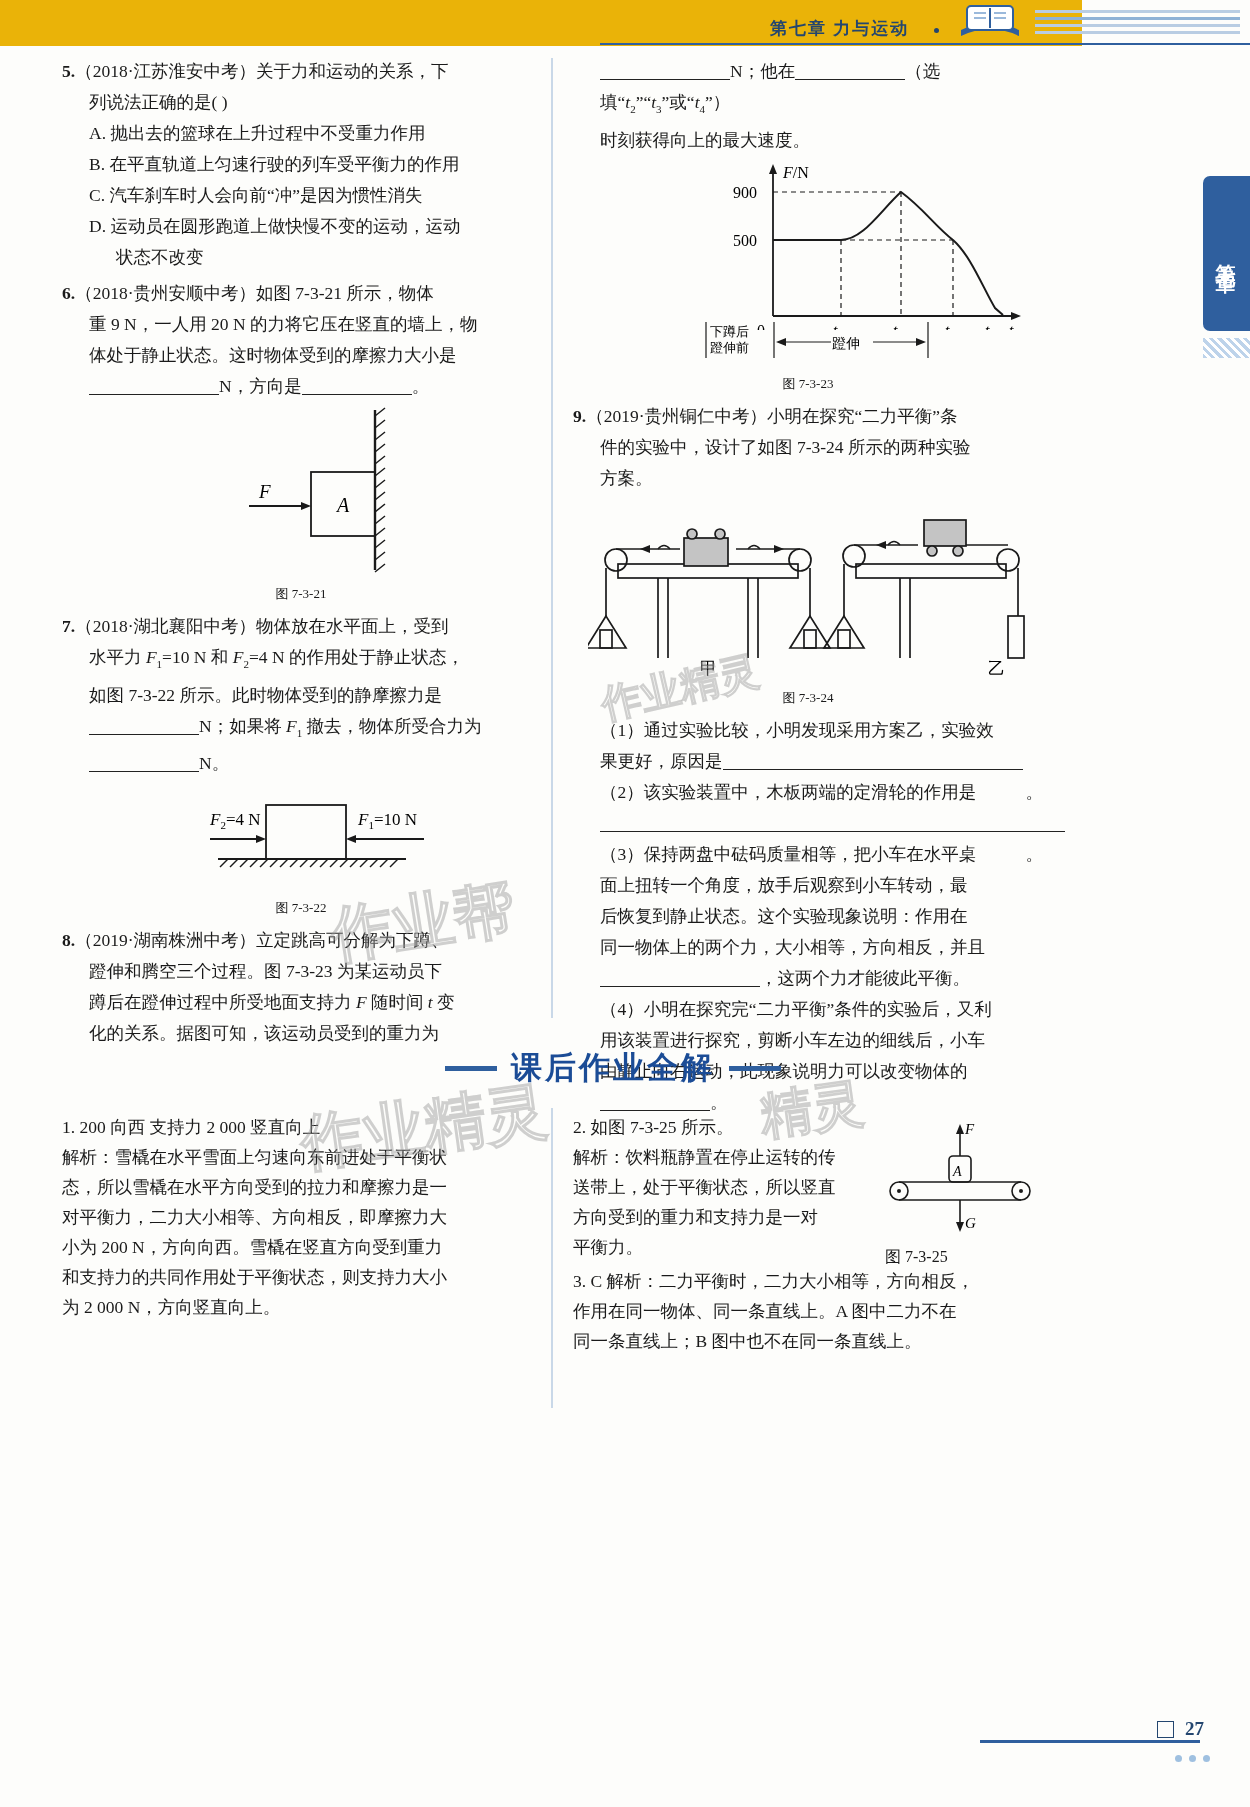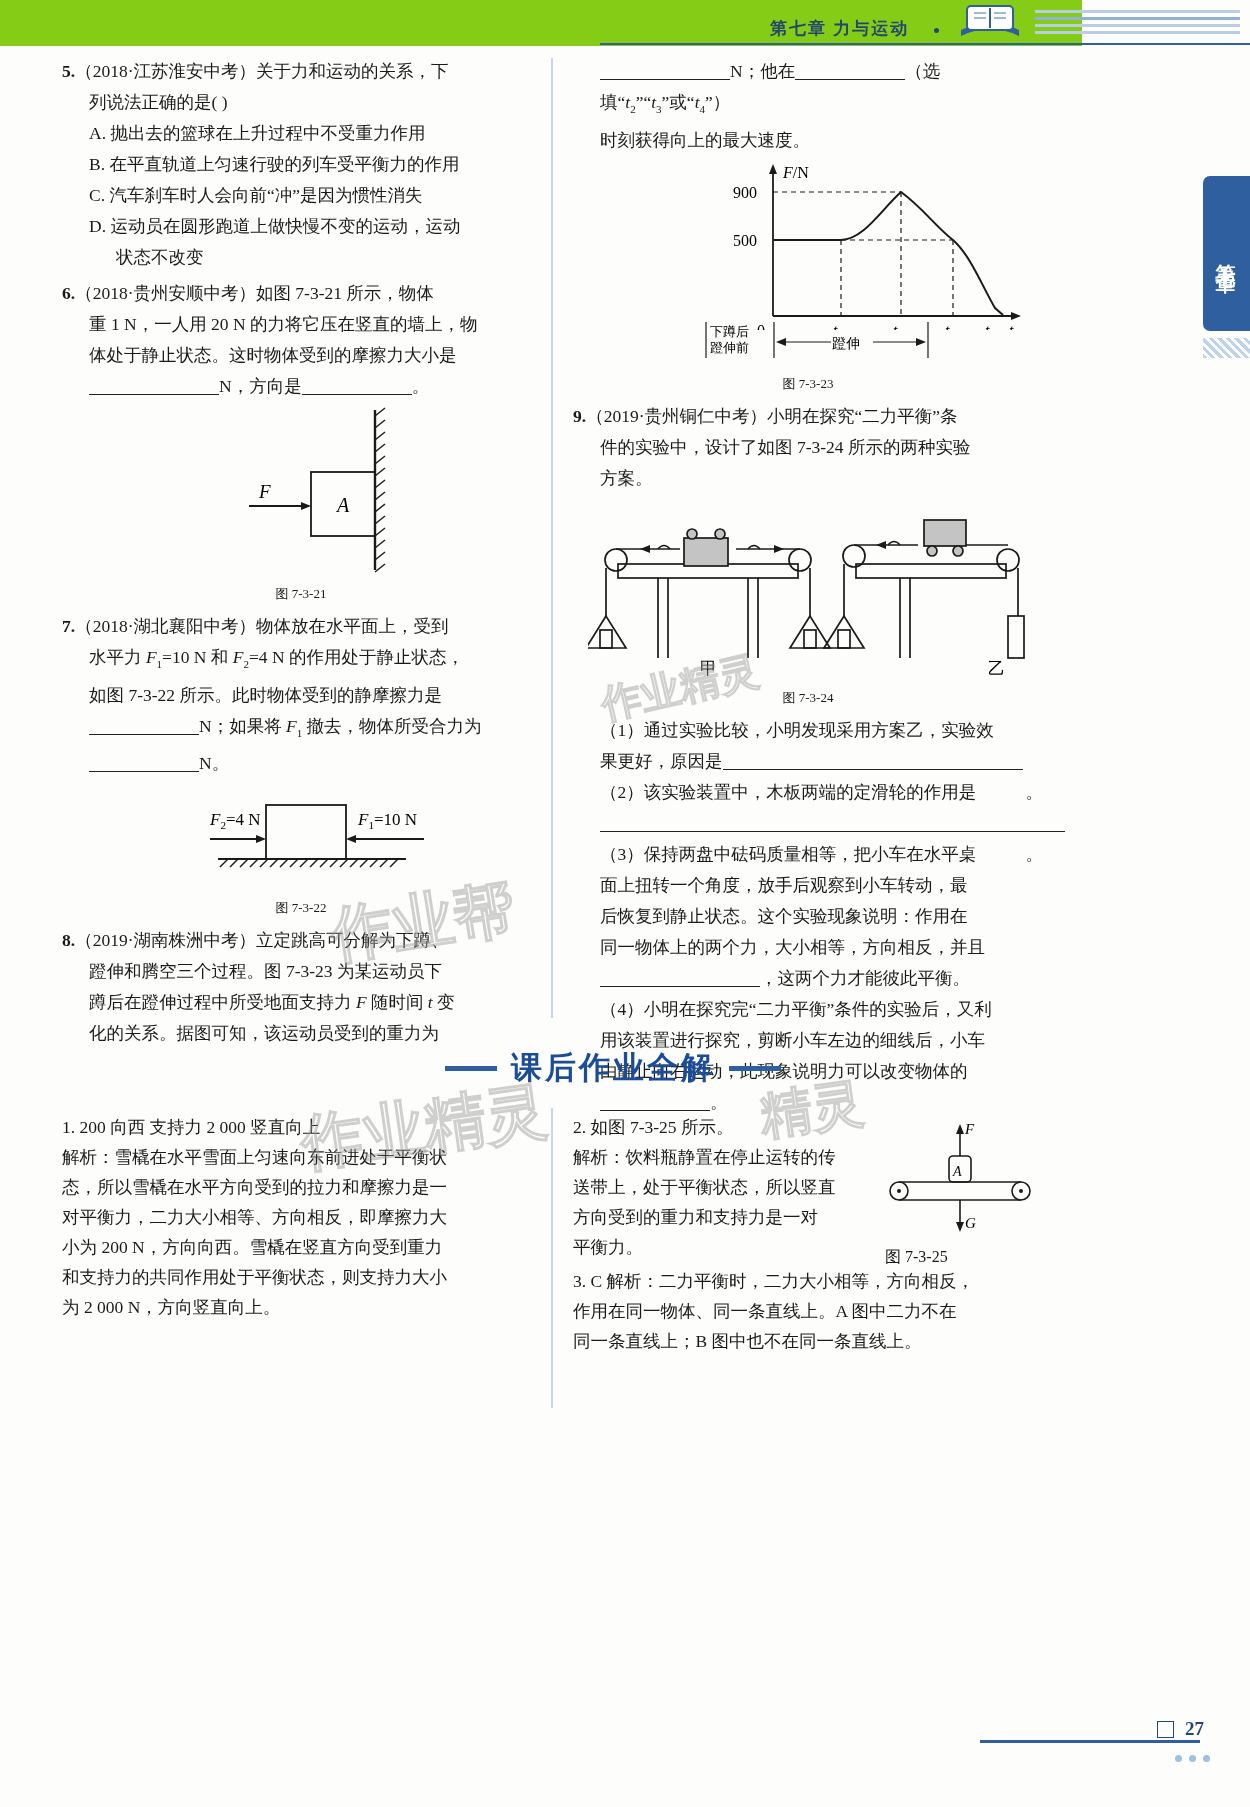--- a/index.html
+++ b/index.html
@@ -7,21 +7,21 @@
     width:1250px;height:1807px;
     background:#fdfdfb;
     font-family:"Liberation Serif","DejaVu Serif",serif;
     color:#1a1a1a;
     position:relative;
     overflow:hidden;
   }
   
   #header-band{
     position:absolute;left:0;top:0;width:1082px;height:46px;
-    background:#84cc16;
+    background:#eab308;
   }
   #header-rule{
     position:absolute;left:600px;top:43px;width:650px;height:2px;
     background:#2f5f9e;
   }
   #header-title{
     position:absolute;left:770px;top:17px;
     font-size:17px;letter-spacing:2px;color:#24466f;
     font-family:"Liberation Serif",serif;font-weight:bold;
   }
@@ -170,21 +170,21 @@
     <div class="opt">B. 在平直轨道上匀速行驶的列车受平衡力的作用</div>
     <div class="opt">C. 汽车刹车时人会向前“冲”是因为惯性消失</div>
     <div class="opt">D. 运动员在圆形跑道上做快慢不变的运动，运动</div>
     <div class="opt2">状态不改变</div>
   </div>
 
   <div class="q" style="margin-top:5px;">
     <div>
       <span class="q-num">6.</span><span>（2018·贵州安顺中考）如图 7-3-21 所示，物体</span>
     </div>
-    <div class="indent">重 1 N，一人用 20 N 的力将它压在竖直的墙上，物</div>
+    <div class="indent">重 9 N，一人用 20 N 的力将它压在竖直的墙上，物</div>
     <div class="indent">体处于静止状态。这时物体受到的摩擦力大小是</div>
     <div class="indent">
       <span class="blank bl130"></span><span>N，方向是</span><span class="blank bl110"></span><span>。</span>
     </div>
 
     <div class="figbox">
       <svg width="300" height="168" viewBox="0 0 300 168">
 
         <line x1="224" y1="4" x2="224" y2="164" stroke="#1a1a1a" stroke-width="2.4"></line>
         <g stroke="#1a1a1a" stroke-width="1.5">

